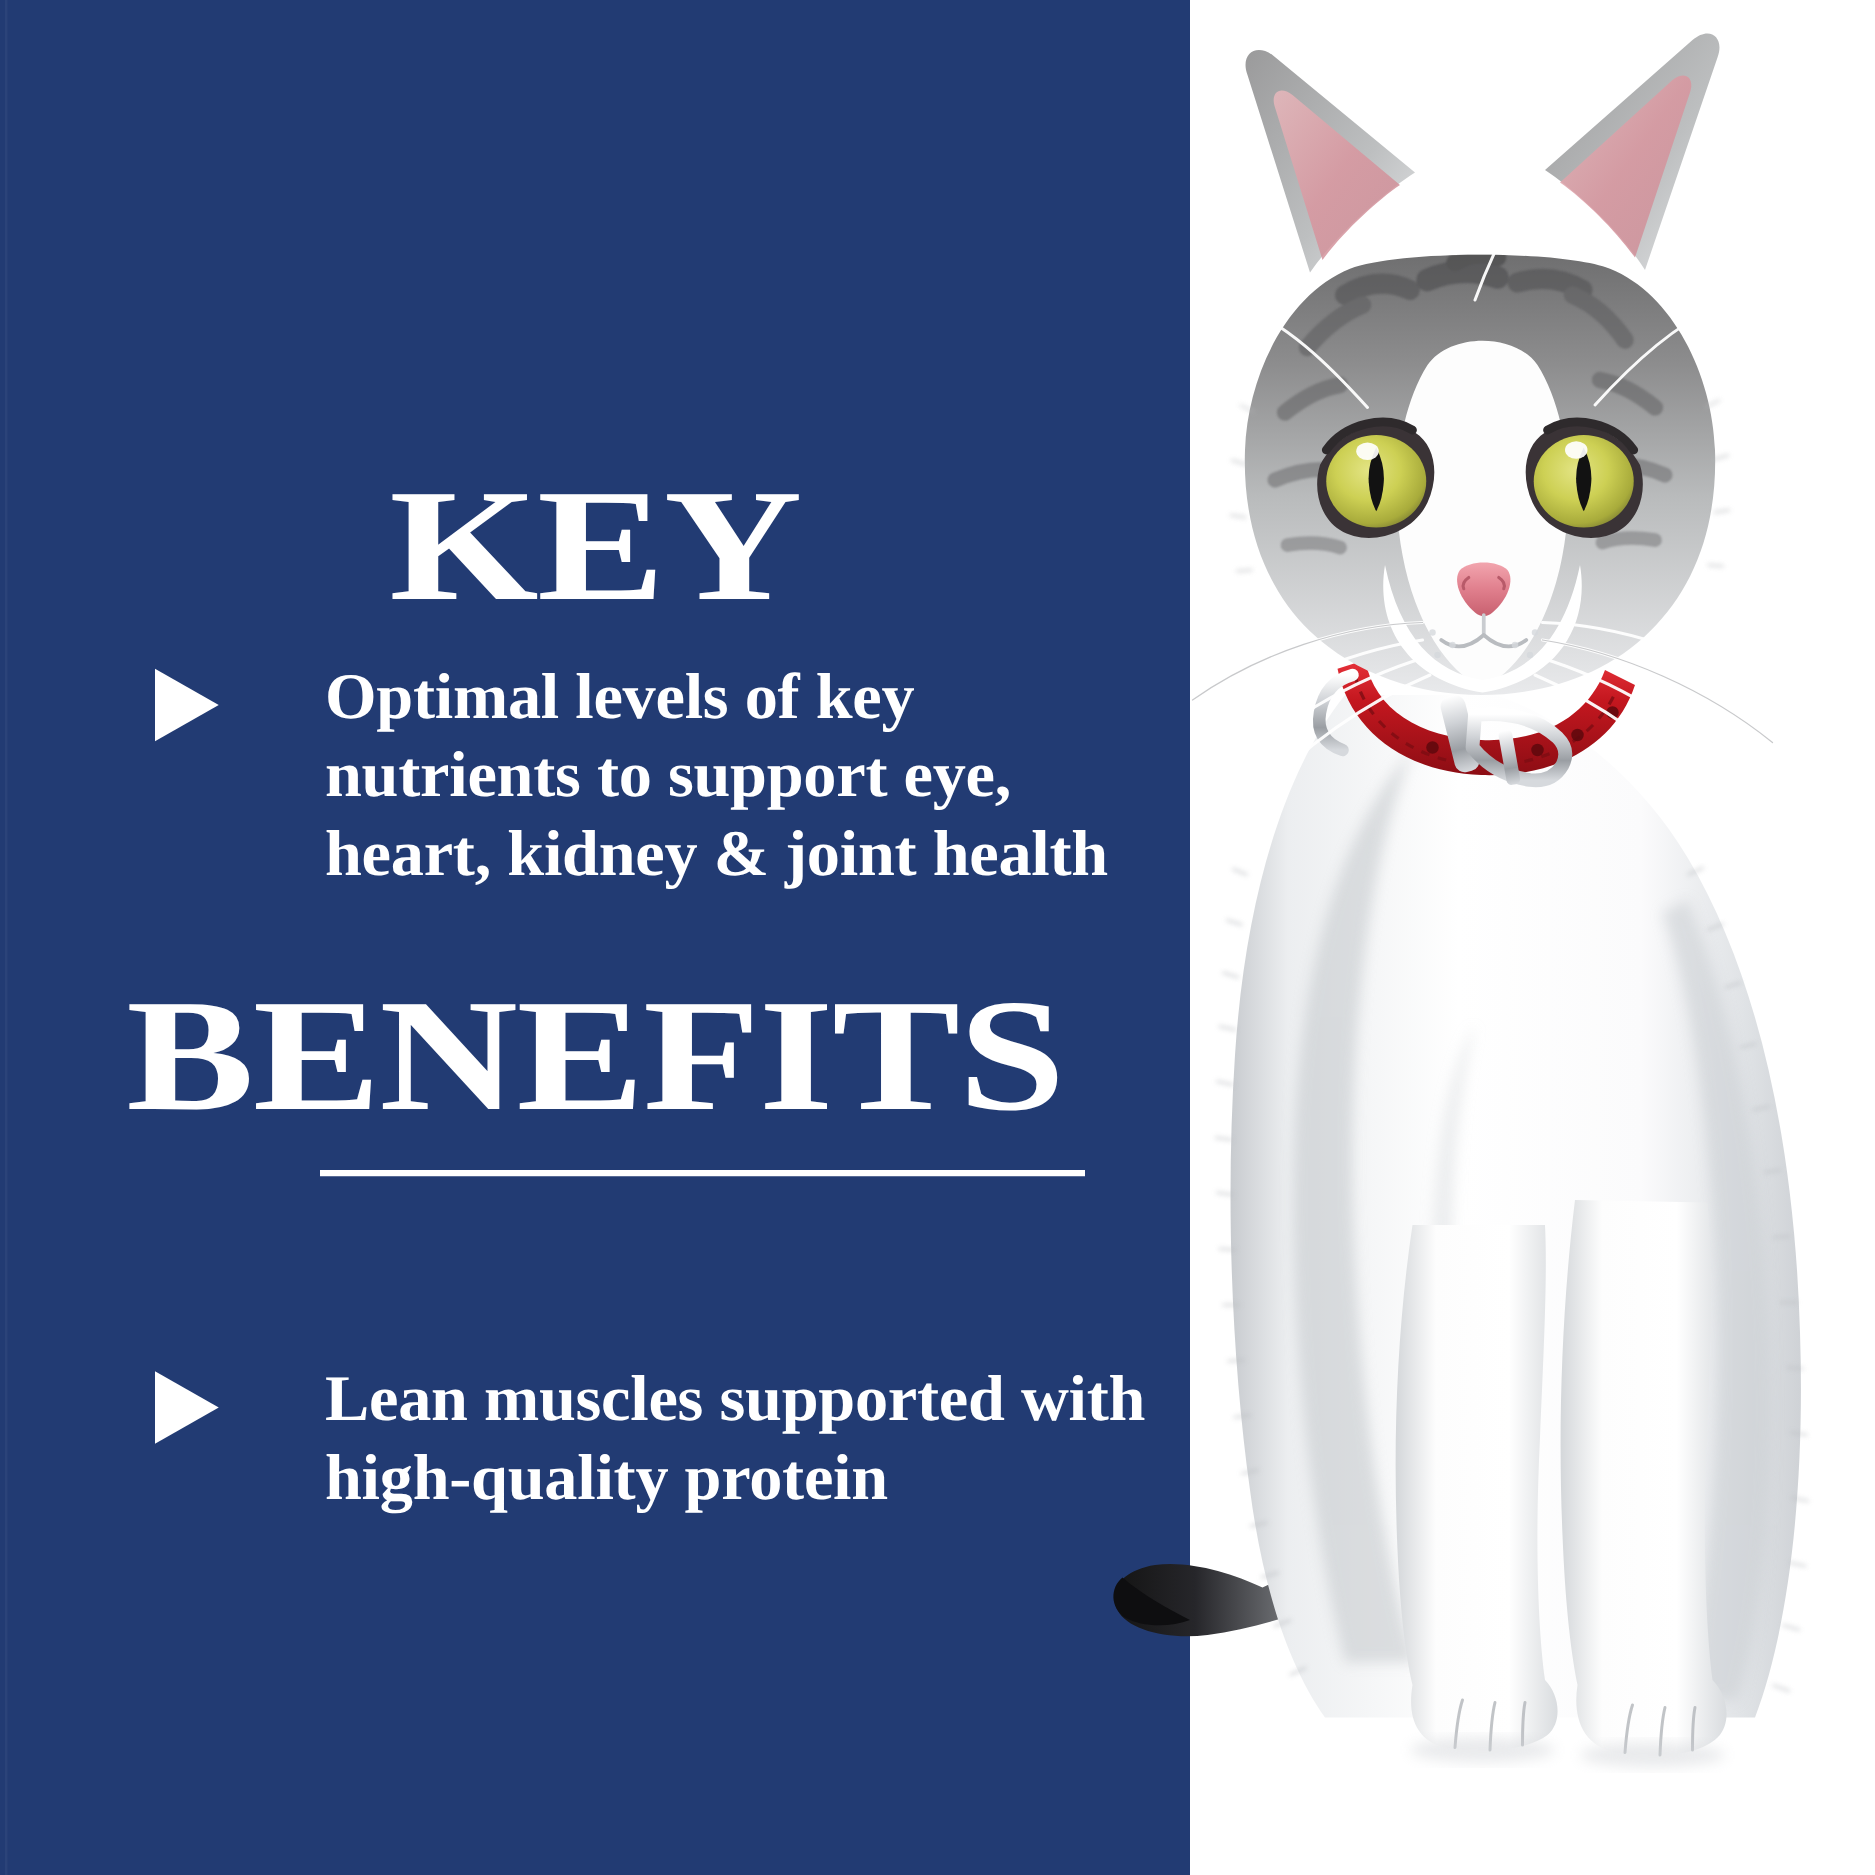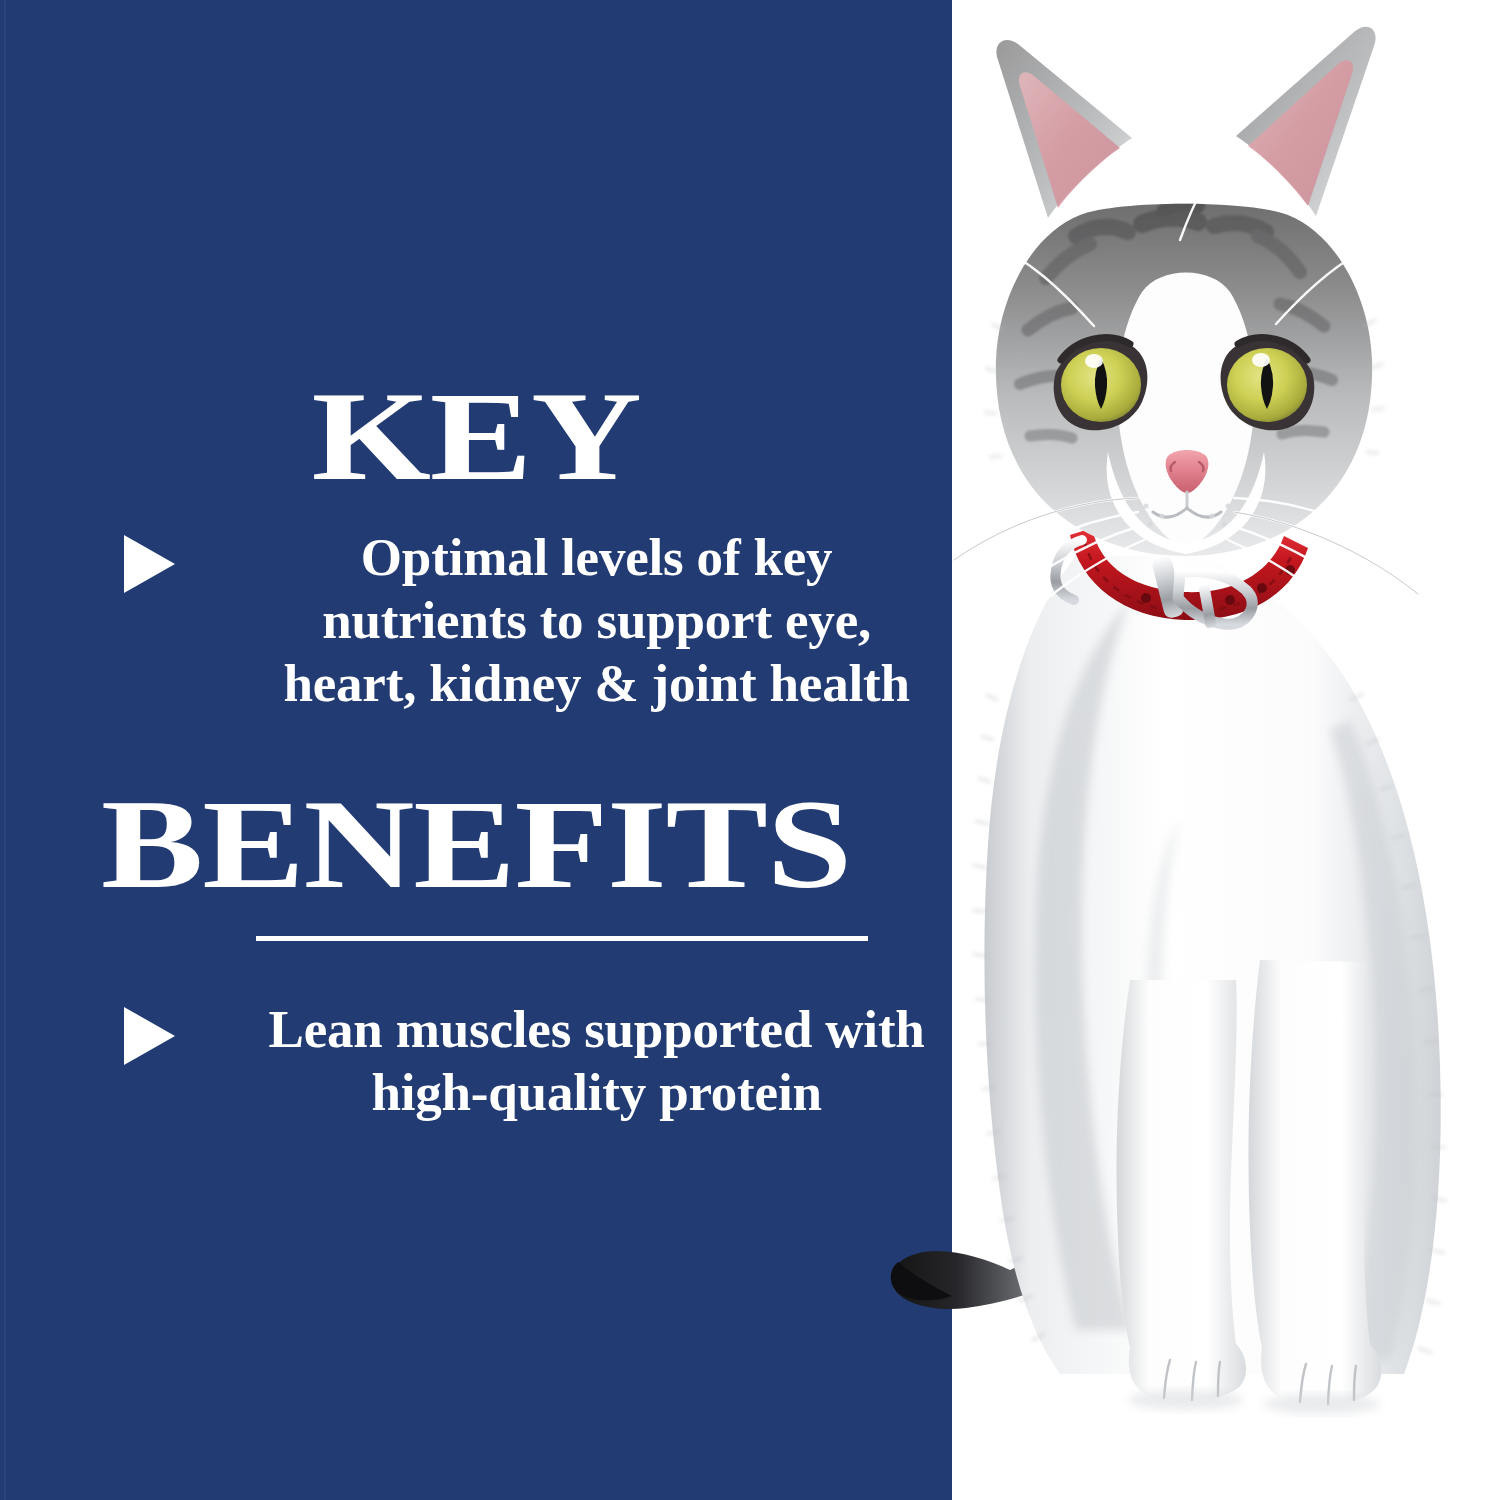--- a/index.html
+++ b/index.html
@@ -49,22 +49,22 @@
   #headline .hl-line { display: block; }
 
   
   .benefit-row {
     position: absolute;
     left: 120px;
     width: 800px;
     display: flex;
     align-items: flex-start;
   }
-  #benefit-row-0 { top: 526px; text-align: center; }
-  #benefit-row-1 { top: 998px; text-align: center; }
+  #benefit-row-0 { top: 526px; }
+  #benefit-row-1 { top: 1088px; }
 
   .bullet-tri {
     flex: 0 0 auto;
     width: 0; height: 0;
     margin-top: 9px;
     margin-left: 4px;
     border-top: 29px solid transparent;
     border-bottom: 29px solid transparent;
     border-left: 51px solid #ffffff;
   }

